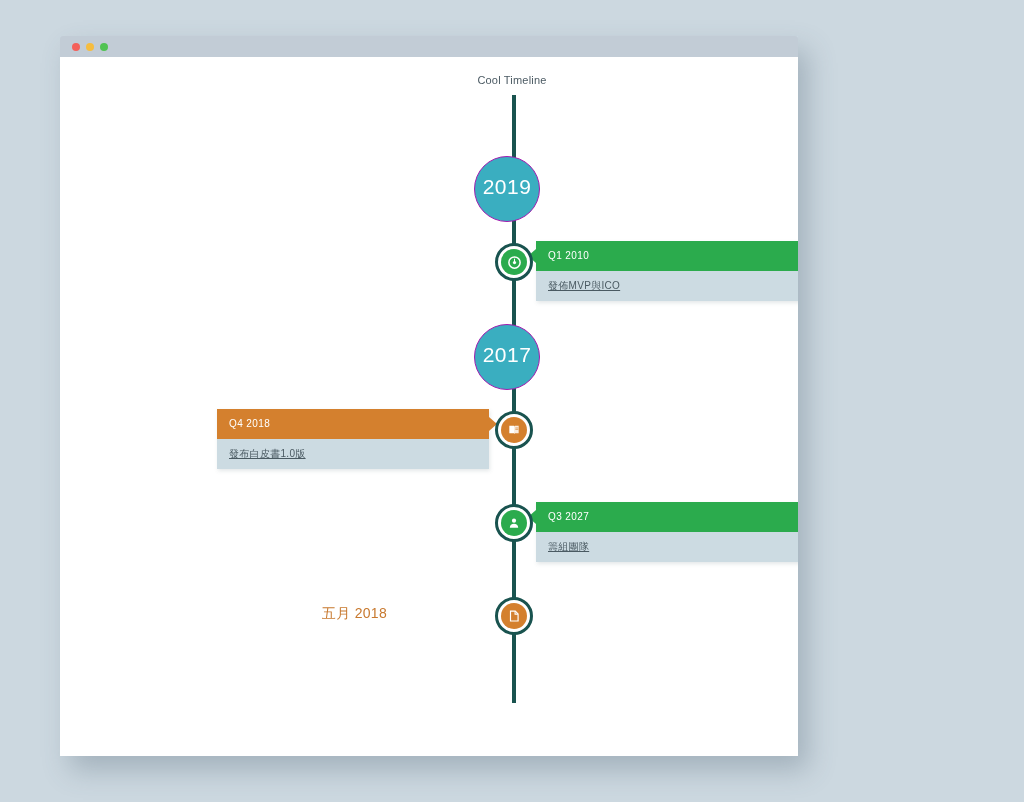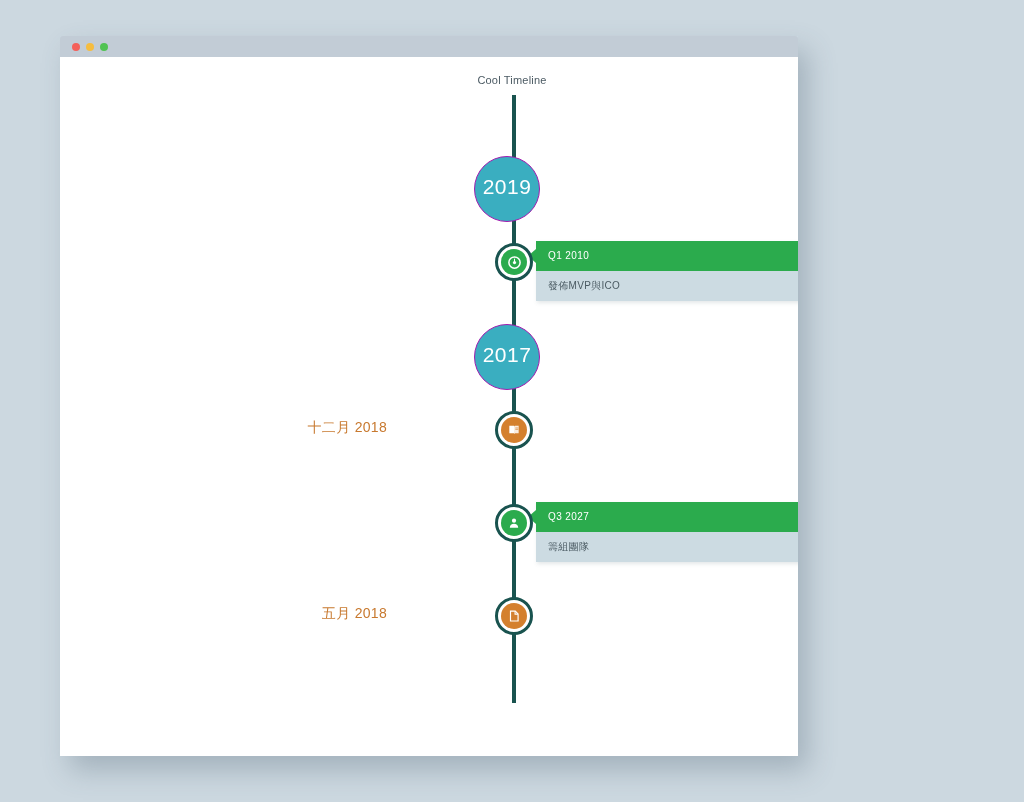--- a/index.html
+++ b/index.html
@@ -184,20 +184,21 @@
 
   .card-body {
     min-height: 30px;
     line-height: 30px;
     padding: 0 12px;
     background: #ccdbe2;
     color: #4a5a62;
     font-size: 10px;
     letter-spacing: 0.3px;
     box-sizing: border-box;
+    text-decoration: underline;
   }
 </style>
 </head>
 <body>
 
 <div id="browser-window">
 
   <div id="title-bar">
     <span class="traffic-light" id="dot-close"></span>
     <span class="traffic-light" id="dot-min"></span>
@@ -233,20 +234,24 @@
       <div class="event-date date-left">十二月 2018</div>
       <div class="event-marker">
         <span class="marker-disc">
           <svg width="14" height="14" viewBox="0 0 24 24">
             <path d="M4 4.5h7.2c1.2 0 2 .8 2 1.9V19c0-.9-.8-1.6-1.9-1.6H4z" fill="#ffffff"></path>
             <path d="M20 4.5h-5.4c-1.1 0-1.9.8-1.9 1.9V19c0-.9.8-1.6 1.9-1.6H20z" fill="#ffffff" opacity="0.85"></path>
             <path d="M15 8.5h3.6M15 11h3.6" stroke="#d4802e" stroke-width="1.1" stroke-linecap="round"></path>
           </svg>
         </span>
       </div>
+      <div class="event-card card-left">
+        <div class="card-header">Q4 2018</div>
+        <div class="card-body">發布白皮書1.0版</div>
+      </div>
     </div>
 
     <div class="event-row green" id="event-row-2">
       <div class="event-date date-right">九月 2018</div>
       <div class="event-marker">
         <span class="marker-disc">
           <svg width="14" height="14" viewBox="0 0 24 24">
             <circle cx="12" cy="8" r="3.6" fill="#ffffff"></circle>
             <path d="M4.8 20c0-3.9 3.2-6.6 7.2-6.6s7.2 2.7 7.2 6.6z" fill="#ffffff"></path>
           </svg>

